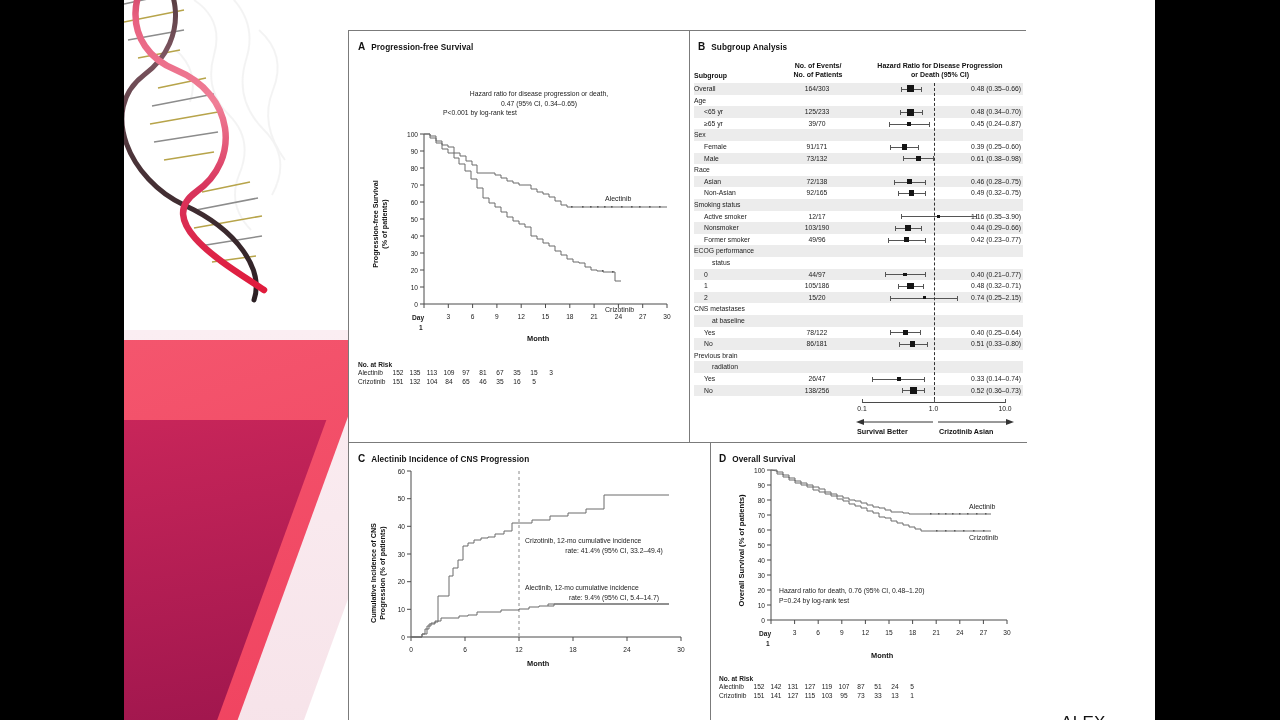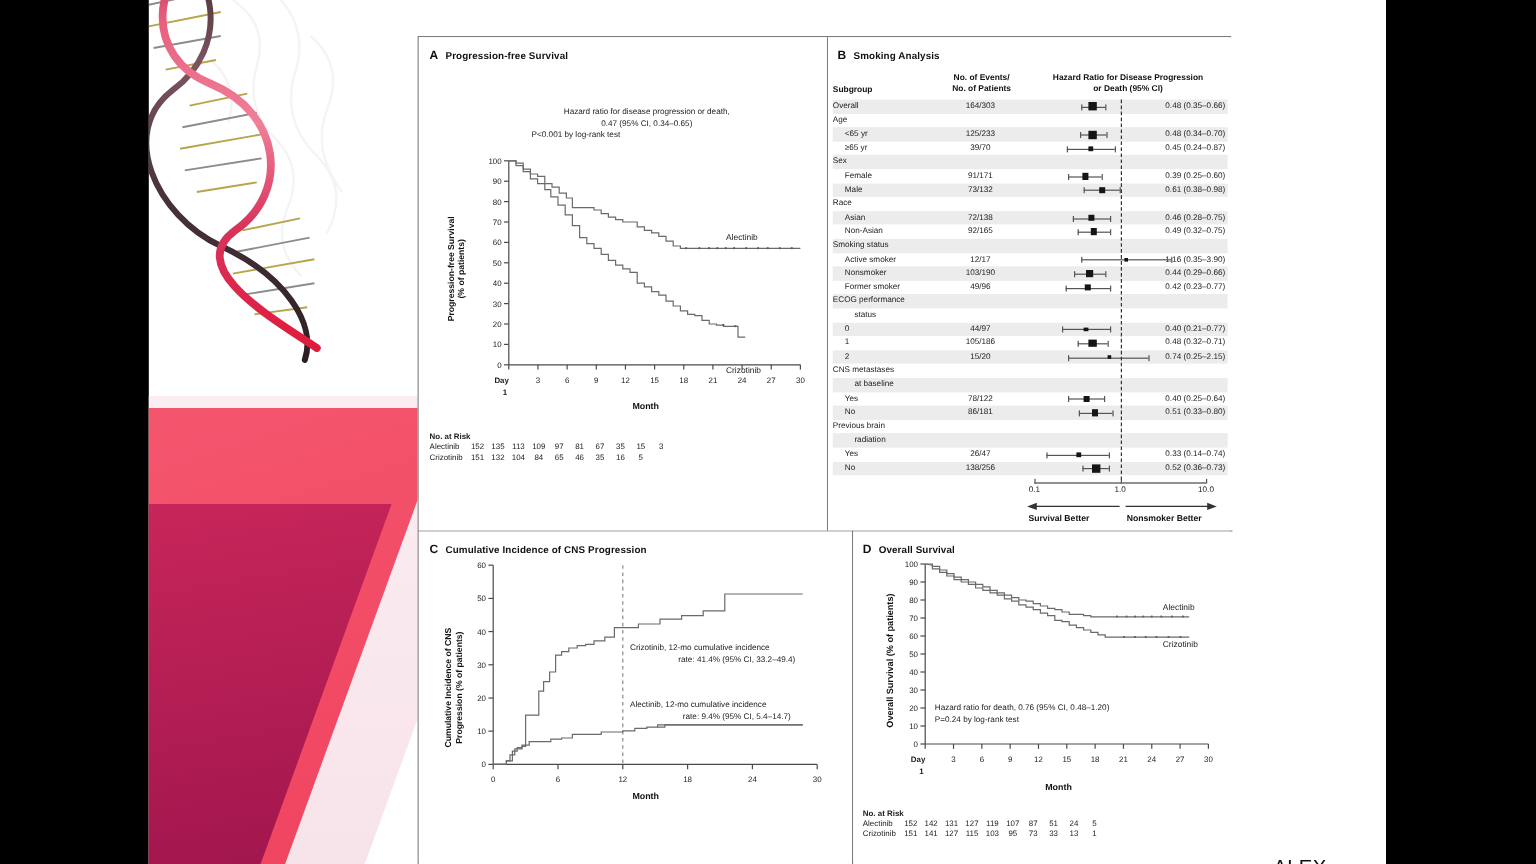--- a/index.html
+++ b/index.html
@@ -292,21 +292,21 @@
                   <td class="n"></td>
                 </tr>
               </tbody>
             </table>
         </div>
       </div>
 
       <div class="panel" style="left:341px; top:0; width:337px; height:411px;">
         <div class="ptrow" style="left:8px; top:10px;">
           <span class="pletter">B</span>
-          <span class="ptitle">Smoking Analysis</span>
+          <span class="ptitle">Subgroup Analysis</span>
         </div>
 
         <div id="forest">
           <div class="fhead" style="left:4px; top:40px; width:62px; text-align:left;">Subgroup</div>
           <div class="fhead" style="left:92px; top:30px; width:72px;">
             <span>No. of Events/</span><br>
             <span>No. of Patients</span>
           </div>
           <div class="fhead" style="left:166px; top:30px; width:168px;">
             <span>Hazard Ratio for Disease Progression</span><br>
@@ -480,28 +480,28 @@
               <div class="fcap" style="left: 315px; top: 368.2px; height: 4px;"></div>
               <div class="faxlab" style="left: 306px; top: 374.2px; width: 18px; text-align: center;">10.0</div>
             </div>
           <svg style="position: absolute; left: 160px; top: 384.2px;" width="175" height="18">
             <line x1="12" y1="7" x2="83" y2="7" stroke="#333" stroke-width="1"></line>
             <polygon points="6,7 14,4 14,10" fill="#333"></polygon>
             <line x1="88" y1="7" x2="158" y2="7" stroke="#333" stroke-width="1"></line>
             <polygon points="164,7 156,4 156,10" fill="#333"></polygon>
           </svg>
           <div class="fbetter" style="left: 167px; top: 396.2px;">Survival Better</div>
-          <div class="fbetter" style="left: 249px; top: 396.2px;">Nonsmoker Better</div>
+          <div class="fbetter" style="left: 249px; top: 396.2px;">Crizotinib Asian</div>
         </div>
       </div>
 
       <div class="panel" style="left:0; top:412px; width:361px; height:278px;">
         <div class="ptrow" style="left:9px; top:10px;">
           <span class="pletter">C</span>
-          <span class="ptitle">Cumulative Incidence of CNS Progression</span>
+          <span class="ptitle">Alectinib Incidence of CNS Progression</span>
         </div>
 
         <div class="ylabel" style="left:20px; top:225px; width:190px;">
           <span>Cumulative Incidence of CNS</span><br>
           <span>Progression (% of patients)</span>
         </div>
 
         <svg style="position:absolute; left:0; top:0;" width="361" height="240">
           <line x1="62" y1="28" x2="62" y2="194" stroke="#4a4a4a" stroke-width="1"></line>
           <line x1="62" y1="194" x2="332" y2="194" stroke="#4a4a4a" stroke-width="1"></line>

